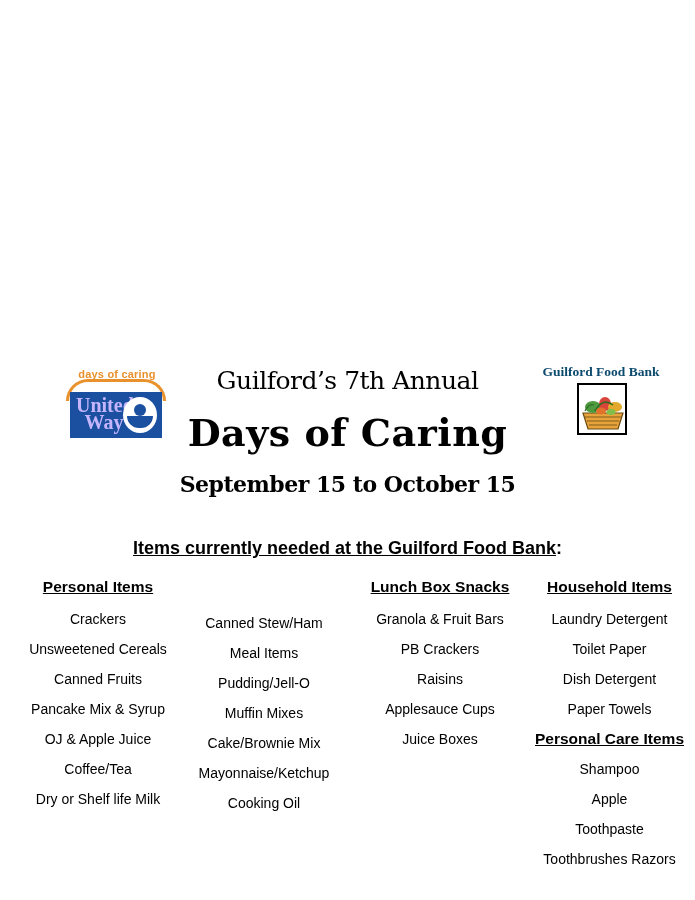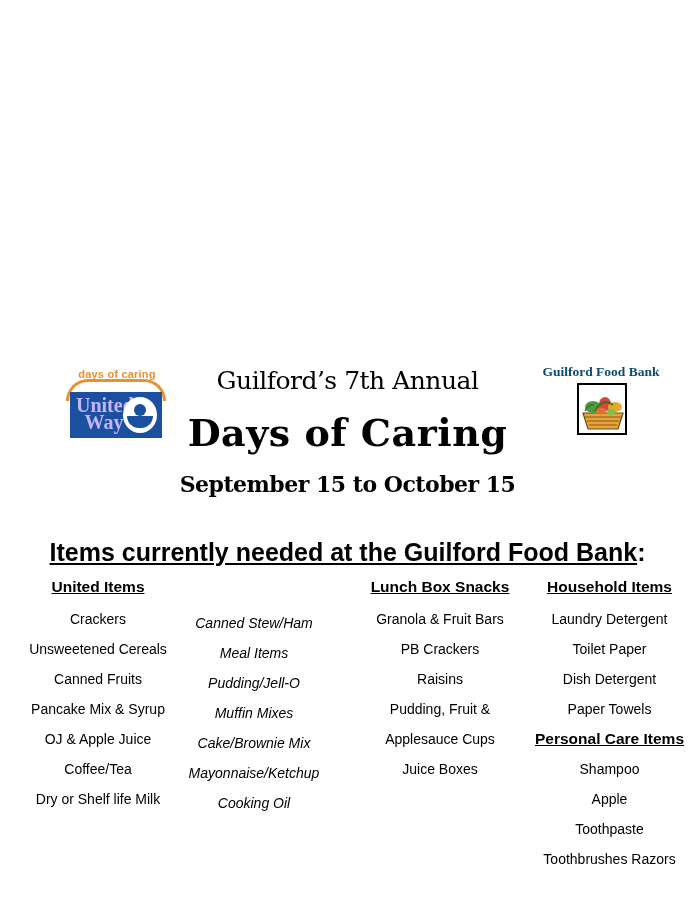--- a/index.html
+++ b/index.html
@@ -190,41 +190,41 @@
   }
 
   
   .needed {
     position: absolute;
     left: 0;
     top: 538px;
     width: 695px;
     text-align: center;
     font-family: "Liberation Sans", sans-serif;
-    font-size: 25px;
+    font-size: 18px;
     font-weight: bold;
   }
   .needed u { text-decoration: underline; }
 
   
   .cols {
     position: absolute;
     left: 0;
     top: 574px;
     width: 695px;
   }
   .col {
     position: absolute;
     top: 0;
     text-align: center;
     font-family: "Liberation Sans", sans-serif;
     font-size: 14px;
   }
   .col-a { left: 12px;  width: 172px; }
-  .col-b { left: 168px; width: 172px; font-style: italic; }
+  .col-b { left: 178px; width: 172px; }
   .col-c { left: 356px; width: 168px; }
   .col-d { left: 524px; width: 171px; }
 
   .col-head {
     font-size: 15.5px;
     font-weight: bold;
     text-decoration: underline;
     line-height: 26px;
     margin-bottom: 4px;
   }
@@ -285,21 +285,21 @@
 
   </div>
 
   <div class="needed">
     <u>Items currently needed at the Guilford Food Bank</u><span>:</span>
   </div>
 
   <div class="cols">
 
     <div class="col col-a">
-      <div class="col-head">United  Items</div>
+      <div class="col-head">Personal  Items</div>
       <div class="item">Crackers</div>
       <div class="item">Unsweetened Cereals</div>
       <div class="item">Canned Fruits</div>
       <div class="item">Pancake Mix &amp; Syrup</div>
       <div class="item">OJ &amp; Apple Juice</div>
       <div class="item">Coffee/Tea</div>
       <div class="item">Dry or Shelf life Milk</div>
     </div>
 
     <div class="col col-b">
@@ -311,21 +311,20 @@
       <div class="item">Cake/Brownie Mix</div>
       <div class="item">Mayonnaise/Ketchup</div>
       <div class="item">Cooking Oil</div>
     </div>
 
     <div class="col col-c">
       <div class="col-head">Lunch Box Snacks</div>
       <div class="item">Granola &amp; Fruit Bars</div>
       <div class="item">PB Crackers</div>
       <div class="item">Raisins</div>
-      <div class="item">Pudding, Fruit &amp;</div>
       <div class="item">Applesauce Cups</div>
       <div class="item">Juice Boxes</div>
     </div>
 
     <div class="col col-d">
       <div class="col-head">Household Items</div>
       <div class="item">Laundry Detergent</div>
       <div class="item">Toilet Paper</div>
       <div class="item">Dish Detergent</div>
       <div class="item">Paper Towels</div>

